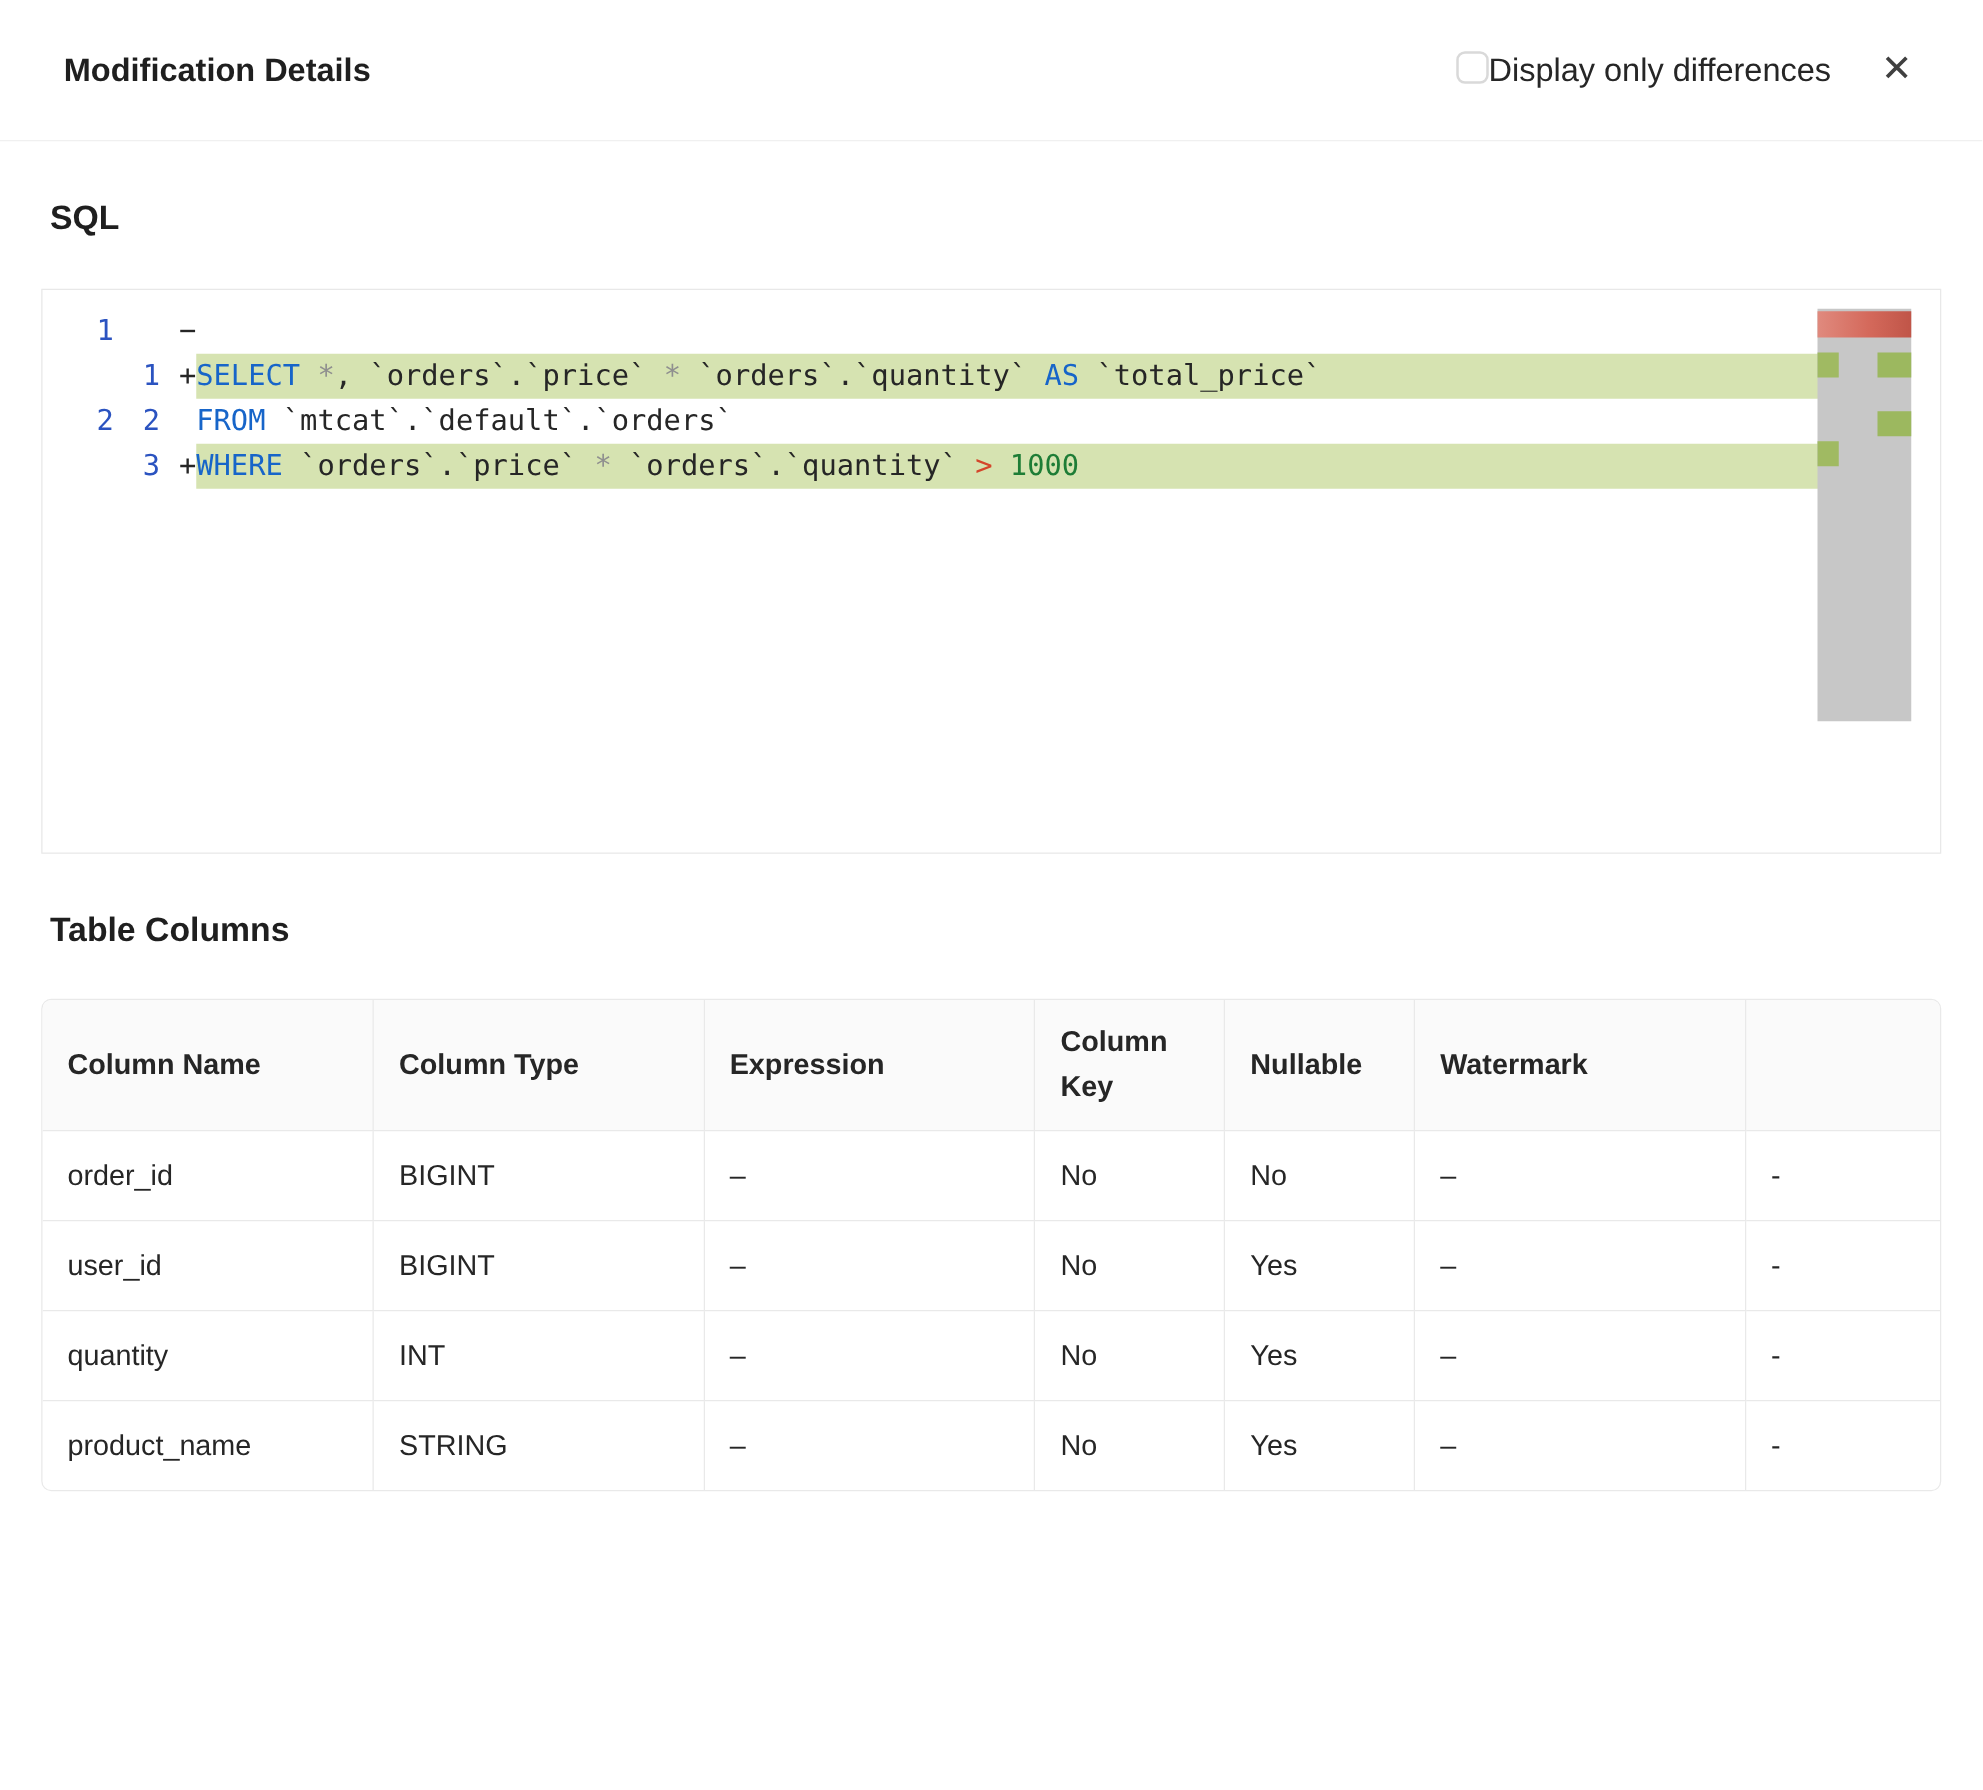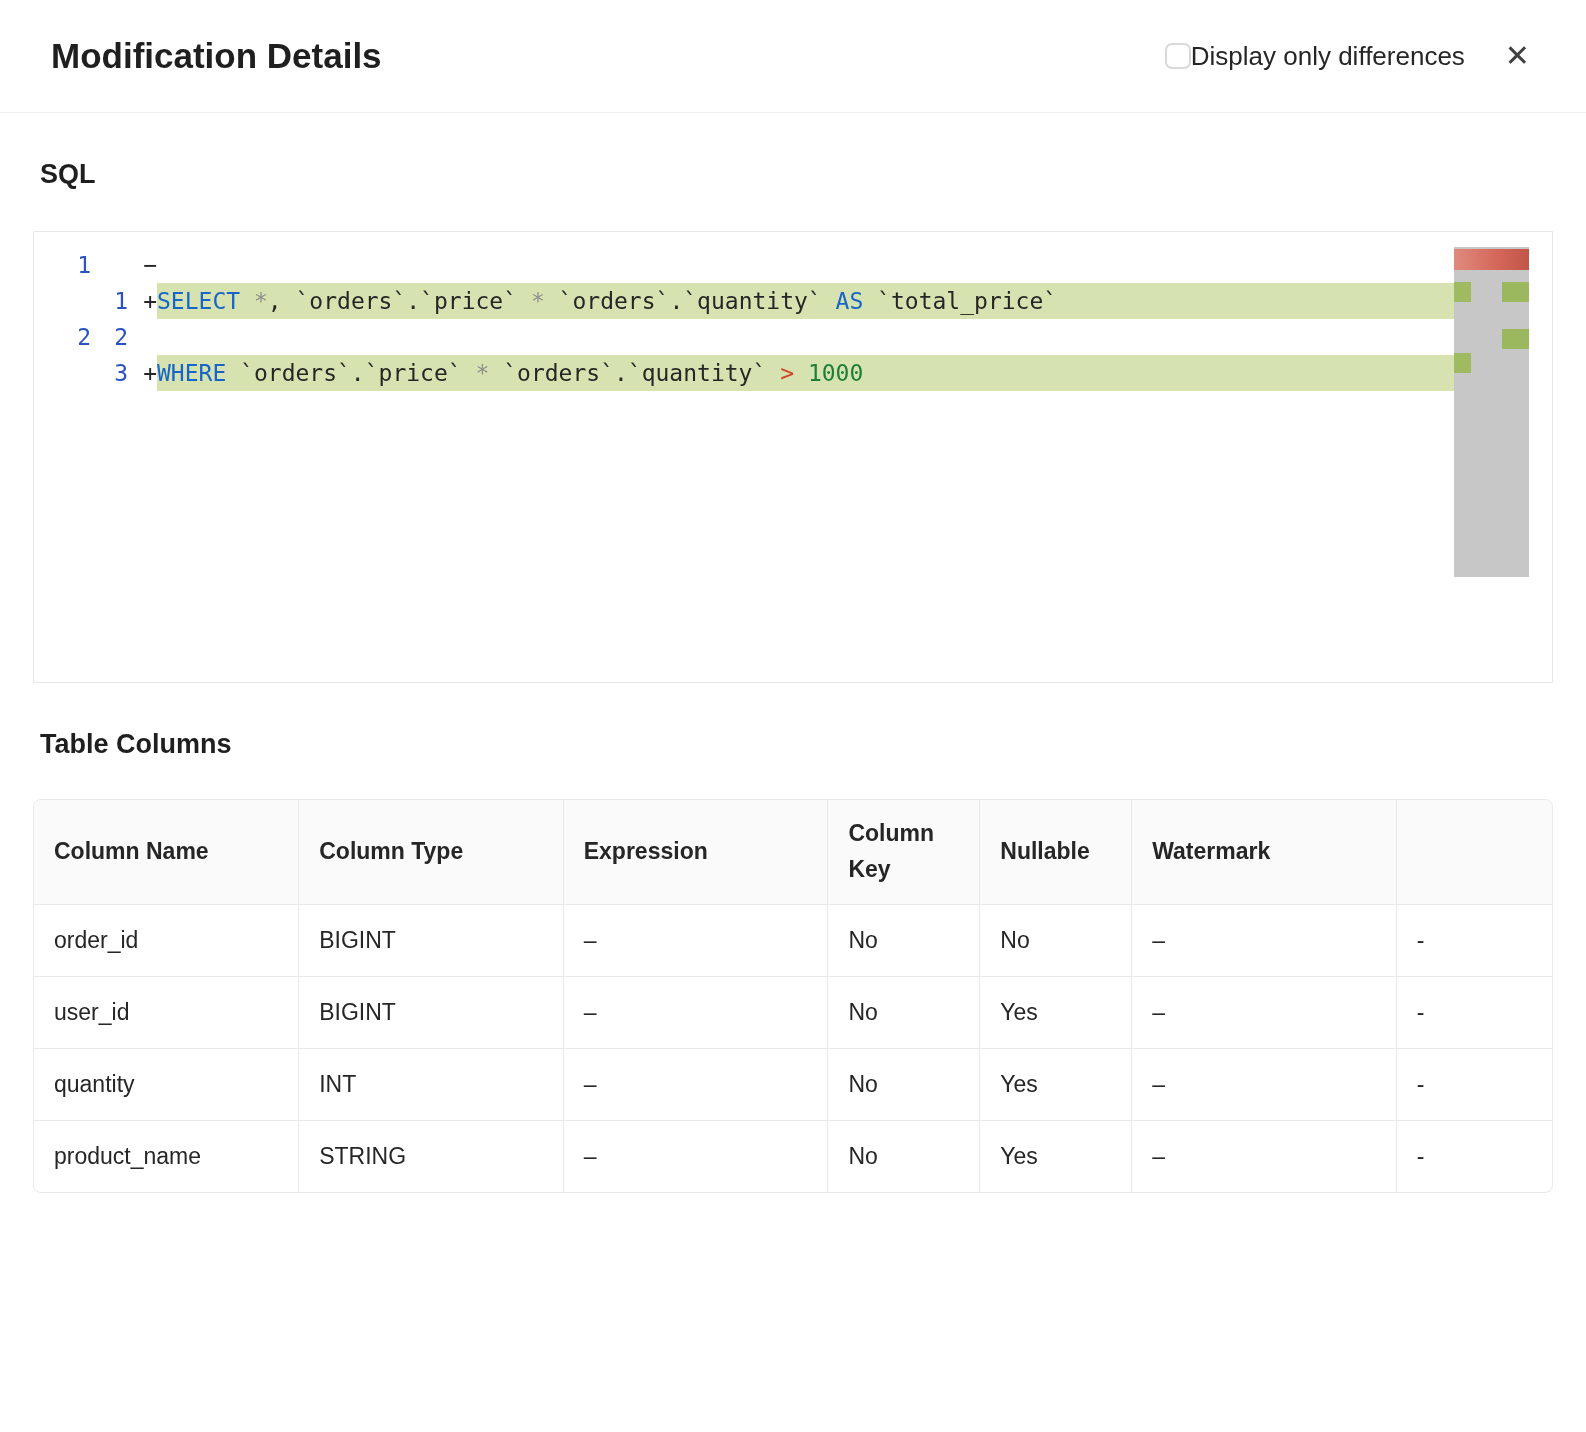--- a/index.html
+++ b/index.html
@@ -11,22 +11,22 @@
     overflow: hidden;
   }
   .modal { width: 1586px; height: 1432px; background: #fff; }
 
   
   .header {
     display: flex; align-items: center;
     height: 113px; padding: 0 54px 0 51px;
     border-bottom: 1px solid #f0f0f0;
   }
-  .header-title { flex: 1; font-size: 35px; font-weight: 700; color: #1f1f1f; }
-  .diff-toggle { display: flex; align-items: center; margin-right: 38px; cursor: pointer; }
+  .header-title { flex: 1; font-size: 26px; font-weight: 700; color: #1f1f1f; }
+  .diff-toggle { display: flex; margin-right: 38px; cursor: pointer; }
   .checkbox {
     width: 26px; height: 26px; flex: 0 0 26px;
     border: 2px solid #d9d9d9; border-radius: 7px; background: #fff;
   }
   .toggle-label { font-size: 26px; color: #262626; }
   .close-btn { font-size: 30px; color: #404040; line-height: 1; cursor: pointer; padding: 2px; }
 
   
   .content { padding: 0 33px; }
   .section-heading { font-size: 27px; font-weight: 700; margin: 46px 7px 0 7px; color: #1f1f1f; }
@@ -109,21 +109,21 @@
   </div>
 
   <div class="content">
 
     <div class="section-heading">SQL</div>
 
     <div class="editor">
       <div>
           <div class="code-line"><span class="ln old">1</span><span class="ln new"></span><span class="sign">−</span><span class="code bg-removed"><span class="tok-kw">SELECT</span><span class="tok-op"> *</span></span></div>
           <div class="code-line"><span class="ln old"></span><span class="ln new">1</span><span class="sign">+</span><span class="code bg-added"><span class="tok-kw">SELECT</span><span class="tok-op"> *</span><span class="tok-plain">, `orders`.`price` </span><span class="tok-op">*</span><span class="tok-plain"> `orders`.`quantity` </span><span class="tok-kw">AS</span><span class="tok-plain"> `total_price`</span></span></div>
-          <div class="code-line"><span class="ln old">2</span><span class="ln new">2</span><span class="sign"></span></div>
+          <div class="code-line"><span class="ln old">2</span><span class="ln new">2</span><span class="sign"></span><span class="code bg-context"><span class="tok-kw">FROM</span><span class="tok-plain"> `mtcat`.`default`.`orders`</span></span></div>
           <div class="code-line"><span class="ln old"></span><span class="ln new">3</span><span class="sign">+</span><span class="code bg-added"><span class="tok-kw">WHERE</span><span class="tok-plain"> `orders`.`price` </span><span class="tok-op">*</span><span class="tok-plain"> `orders`.`quantity` </span><span class="tok-cmp">&gt;</span><span class="tok-plain"> </span><span class="tok-num">1000</span></span></div>
         </div>
       <div class="minimap">
         <div class="mm mm-red"></div>
         <div class="mm mm-g-l1"></div>
         <div class="mm mm-g-r1"></div>
         <div class="mm mm-g-r2"></div>
         <div class="mm mm-g-l2"></div>
       </div>
     </div>

